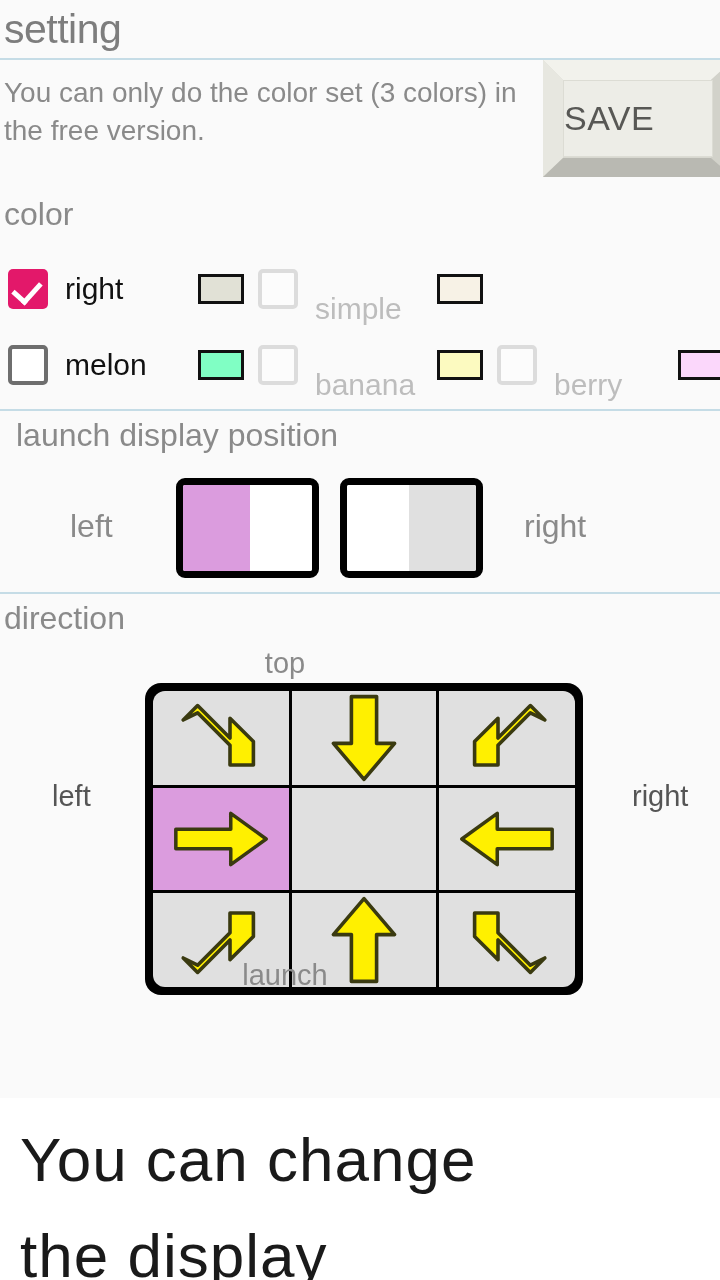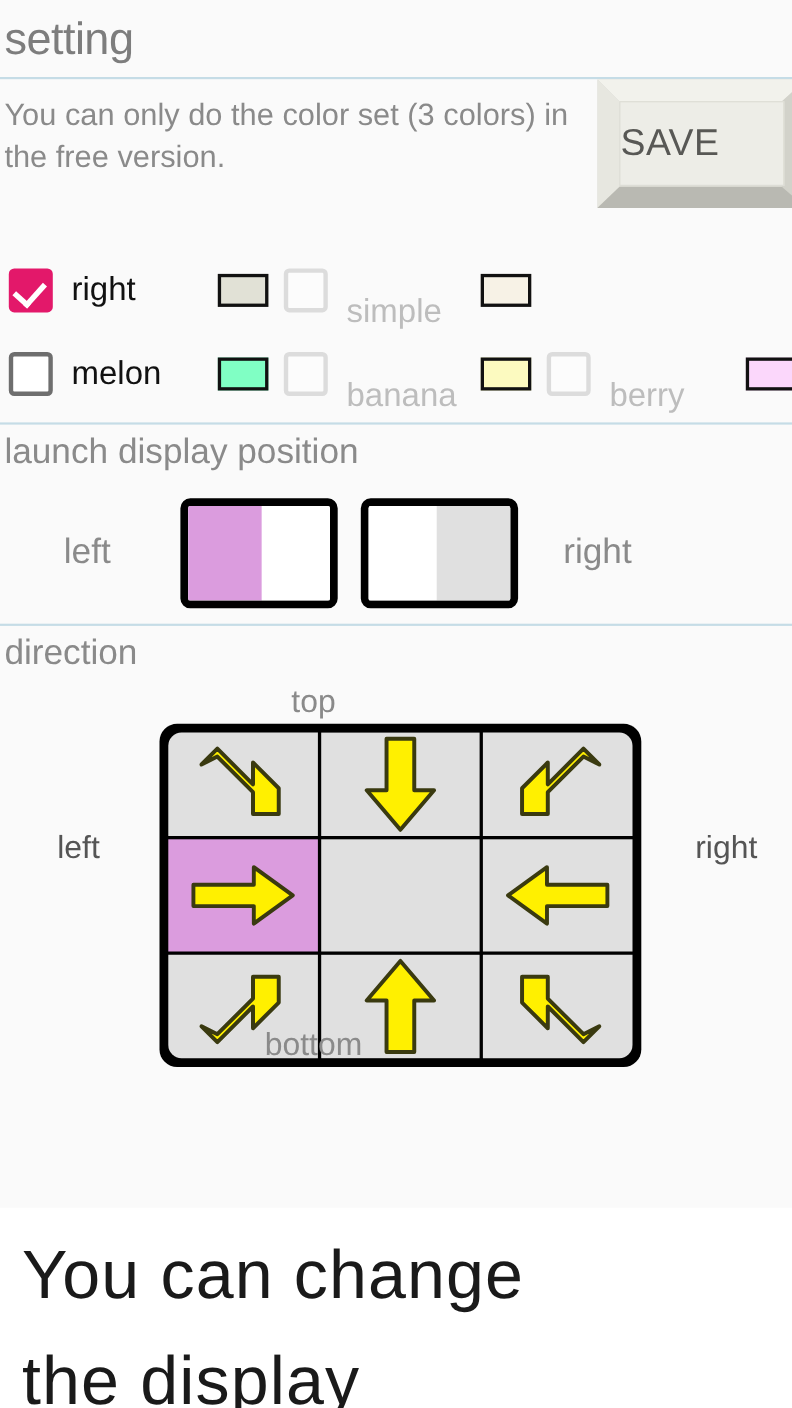--- a/index.html
+++ b/index.html
@@ -18,21 +18,21 @@
 
   
   .divider {
     height: 2px;
     background: #C5DCE6;
     width: 100%;
   }
 
   
   #title-bar {
-    height: 70px;
+    height: 58px;
     box-sizing: border-box;
     display: flex;
     align-items: center;
     padding-left: 4px;
   }
   #page-title {
     font-size: 41px;
     color: #7D7D7D;
     font-weight: 400;
     letter-spacing: -0.5px;
@@ -150,20 +150,21 @@
     height: 30px;
     border: 3px solid #111111;
     box-sizing: border-box;
     flex: none;
   }
 
   
   #launch-section {
     padding-top: 6px;
     padding-bottom: 10px;
+    padding-left: 12px;
   }
   #launch-row {
     margin-top: 16px;
     height: 112px;
     position: relative;
   }
   .side-label {
     position: absolute;
     font-size: 32px;
     color: #8A8A8A;
@@ -310,20 +311,21 @@
       <polygon points="190,0 190,117 168,98 168,20" fill="#D2D2CA"></polygon>
       <polygon points="0,117 20,98 168,98 190,117" fill="#B9B9B2"></polygon>
     </svg>
     <div class="face">
       <span id="save-label">SAVE</span>
     </div>
   </div>
 </div>
 
 <div id="color-section">
+  <div class="section-label">color</div>
 
   <div id="color-rows">
 
     <div class="color-row" style="top:0px;">
       <div class="color-item" style="left:8px;">
         <span class="cbox checked"></span>
         <span class="cb-label on">right</span>
       </div>
       <div class="color-item" style="left:198px;">
         <span class="swatch" style="background:#E1E1D6"></span>
@@ -428,20 +430,20 @@
           <polygon points="26,96 54,96 54,44 74,44 40,4 6,44 26,44" fill="#FFF000" stroke="#3A3A10" stroke-width="4" stroke-linejoin="round"></polygon>
         </svg>
       </div>
       <div class="dir-cell">
         <svg width="92" height="72" viewBox="0 0 100 80">
           <polygon points="92,60 76,76 40,40 40,62 14,36 14,10 40,10 40,32 76,68" fill="#FFF000" stroke="#3A3A10" stroke-width="4" stroke-linejoin="round"></polygon>
         </svg>
       </div>
     </div>
 
-    <div id="dir-bottom-label">bottom</div>
+    <div id="dir-bottom-label">launch</div>
   </div>
 </div>
 
 <div id="footer-banner">
   <div class="footer-line">You can change</div>
   <div class="footer-line">the display</div>
 </div>
 
 </body></html>

